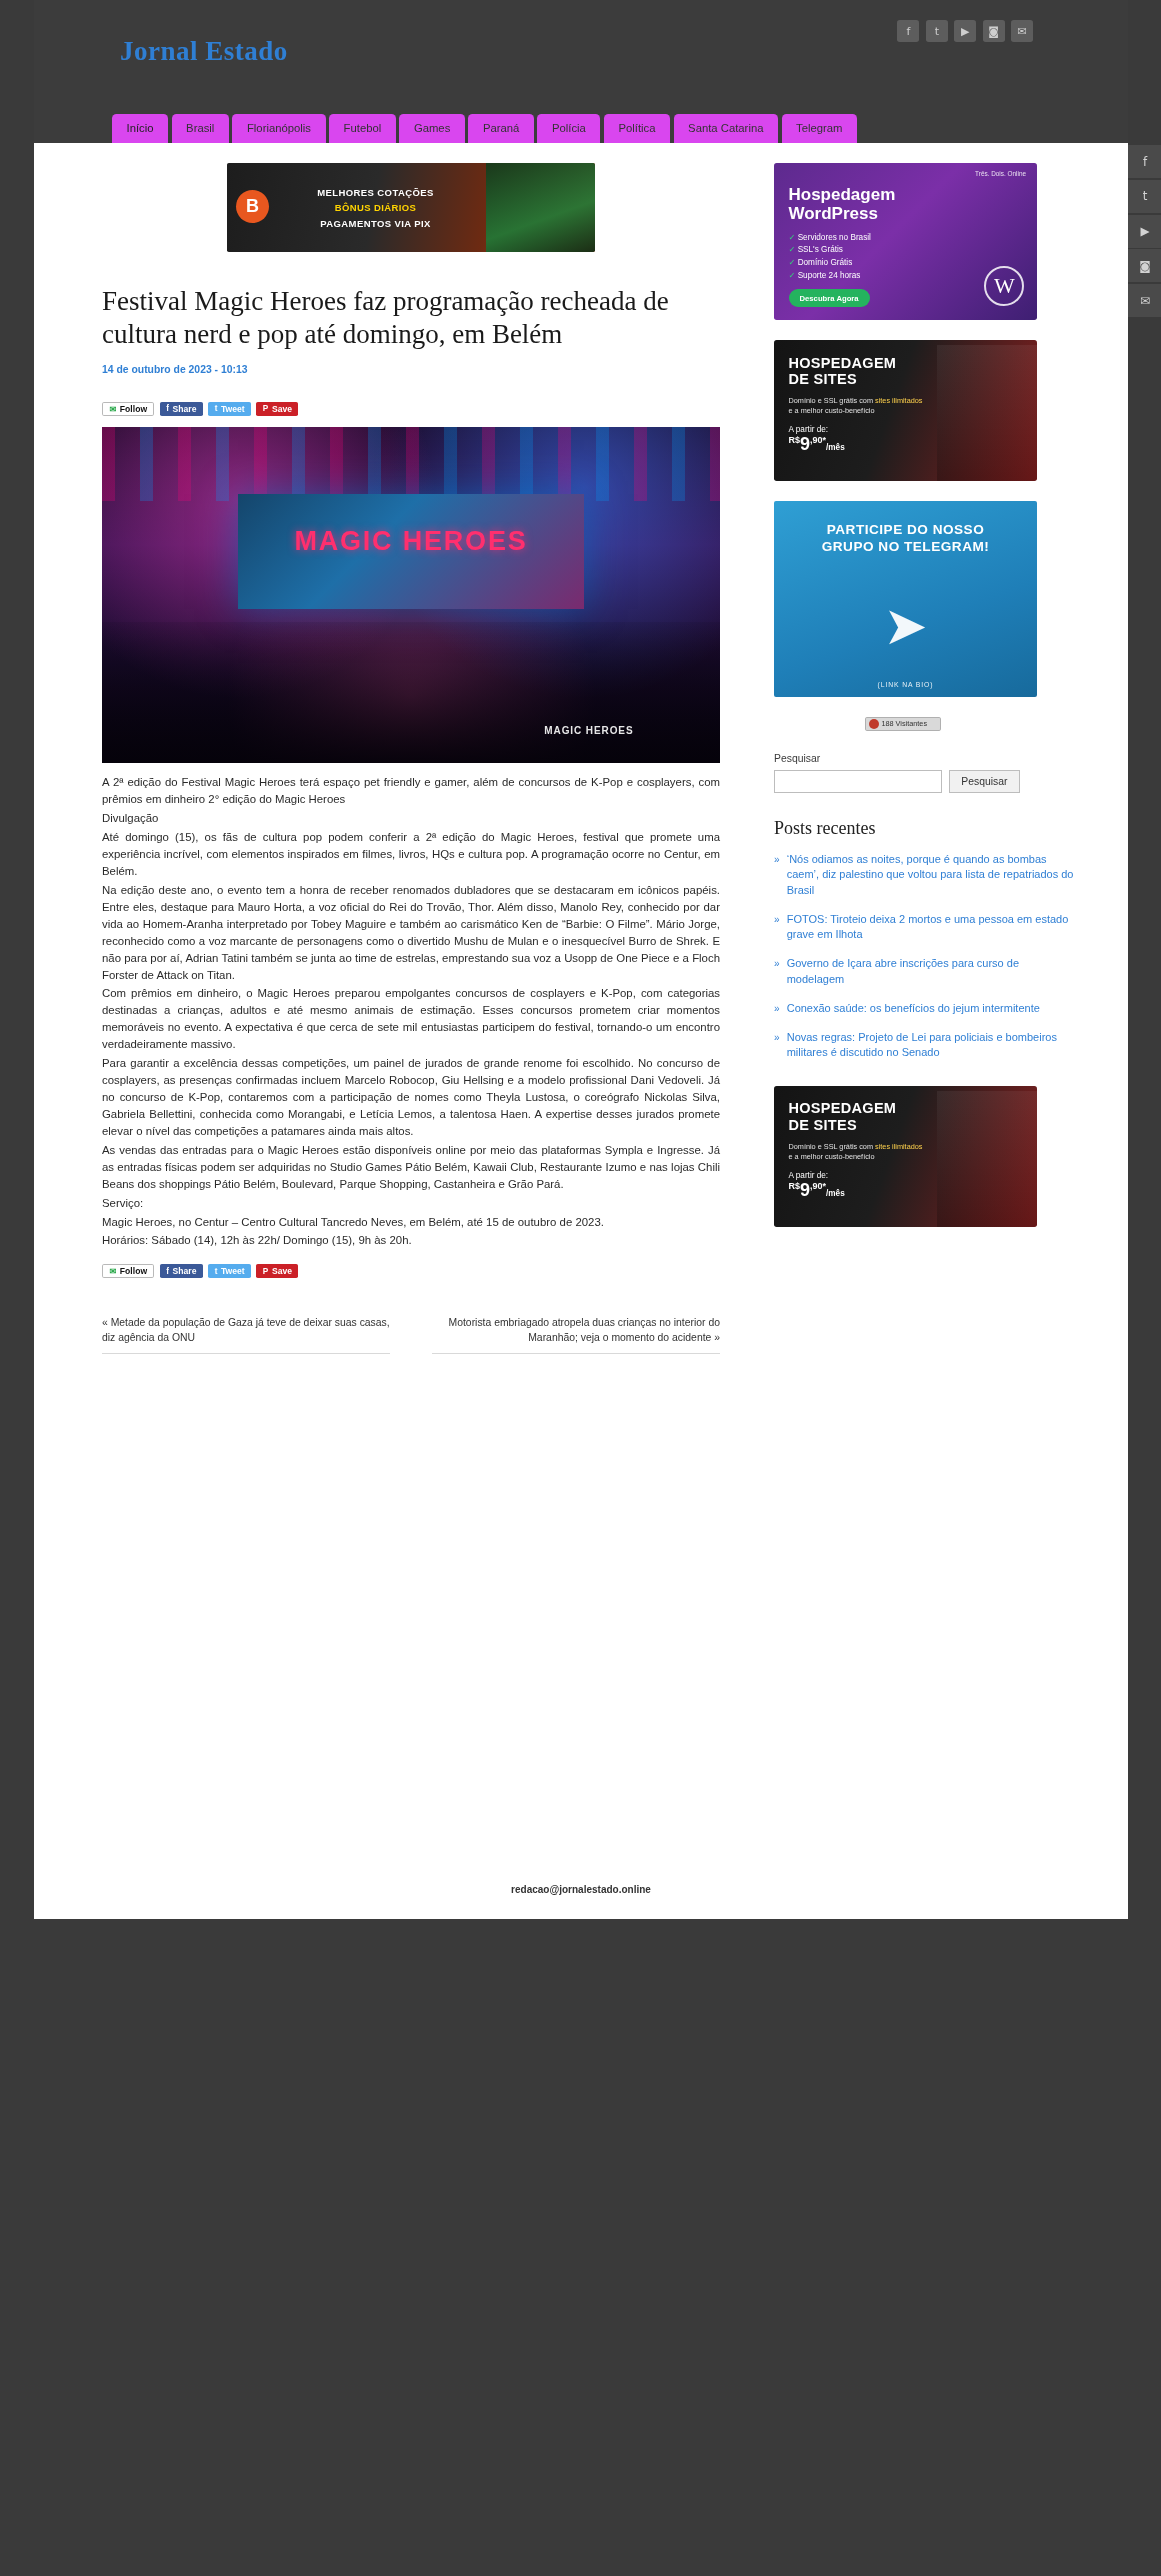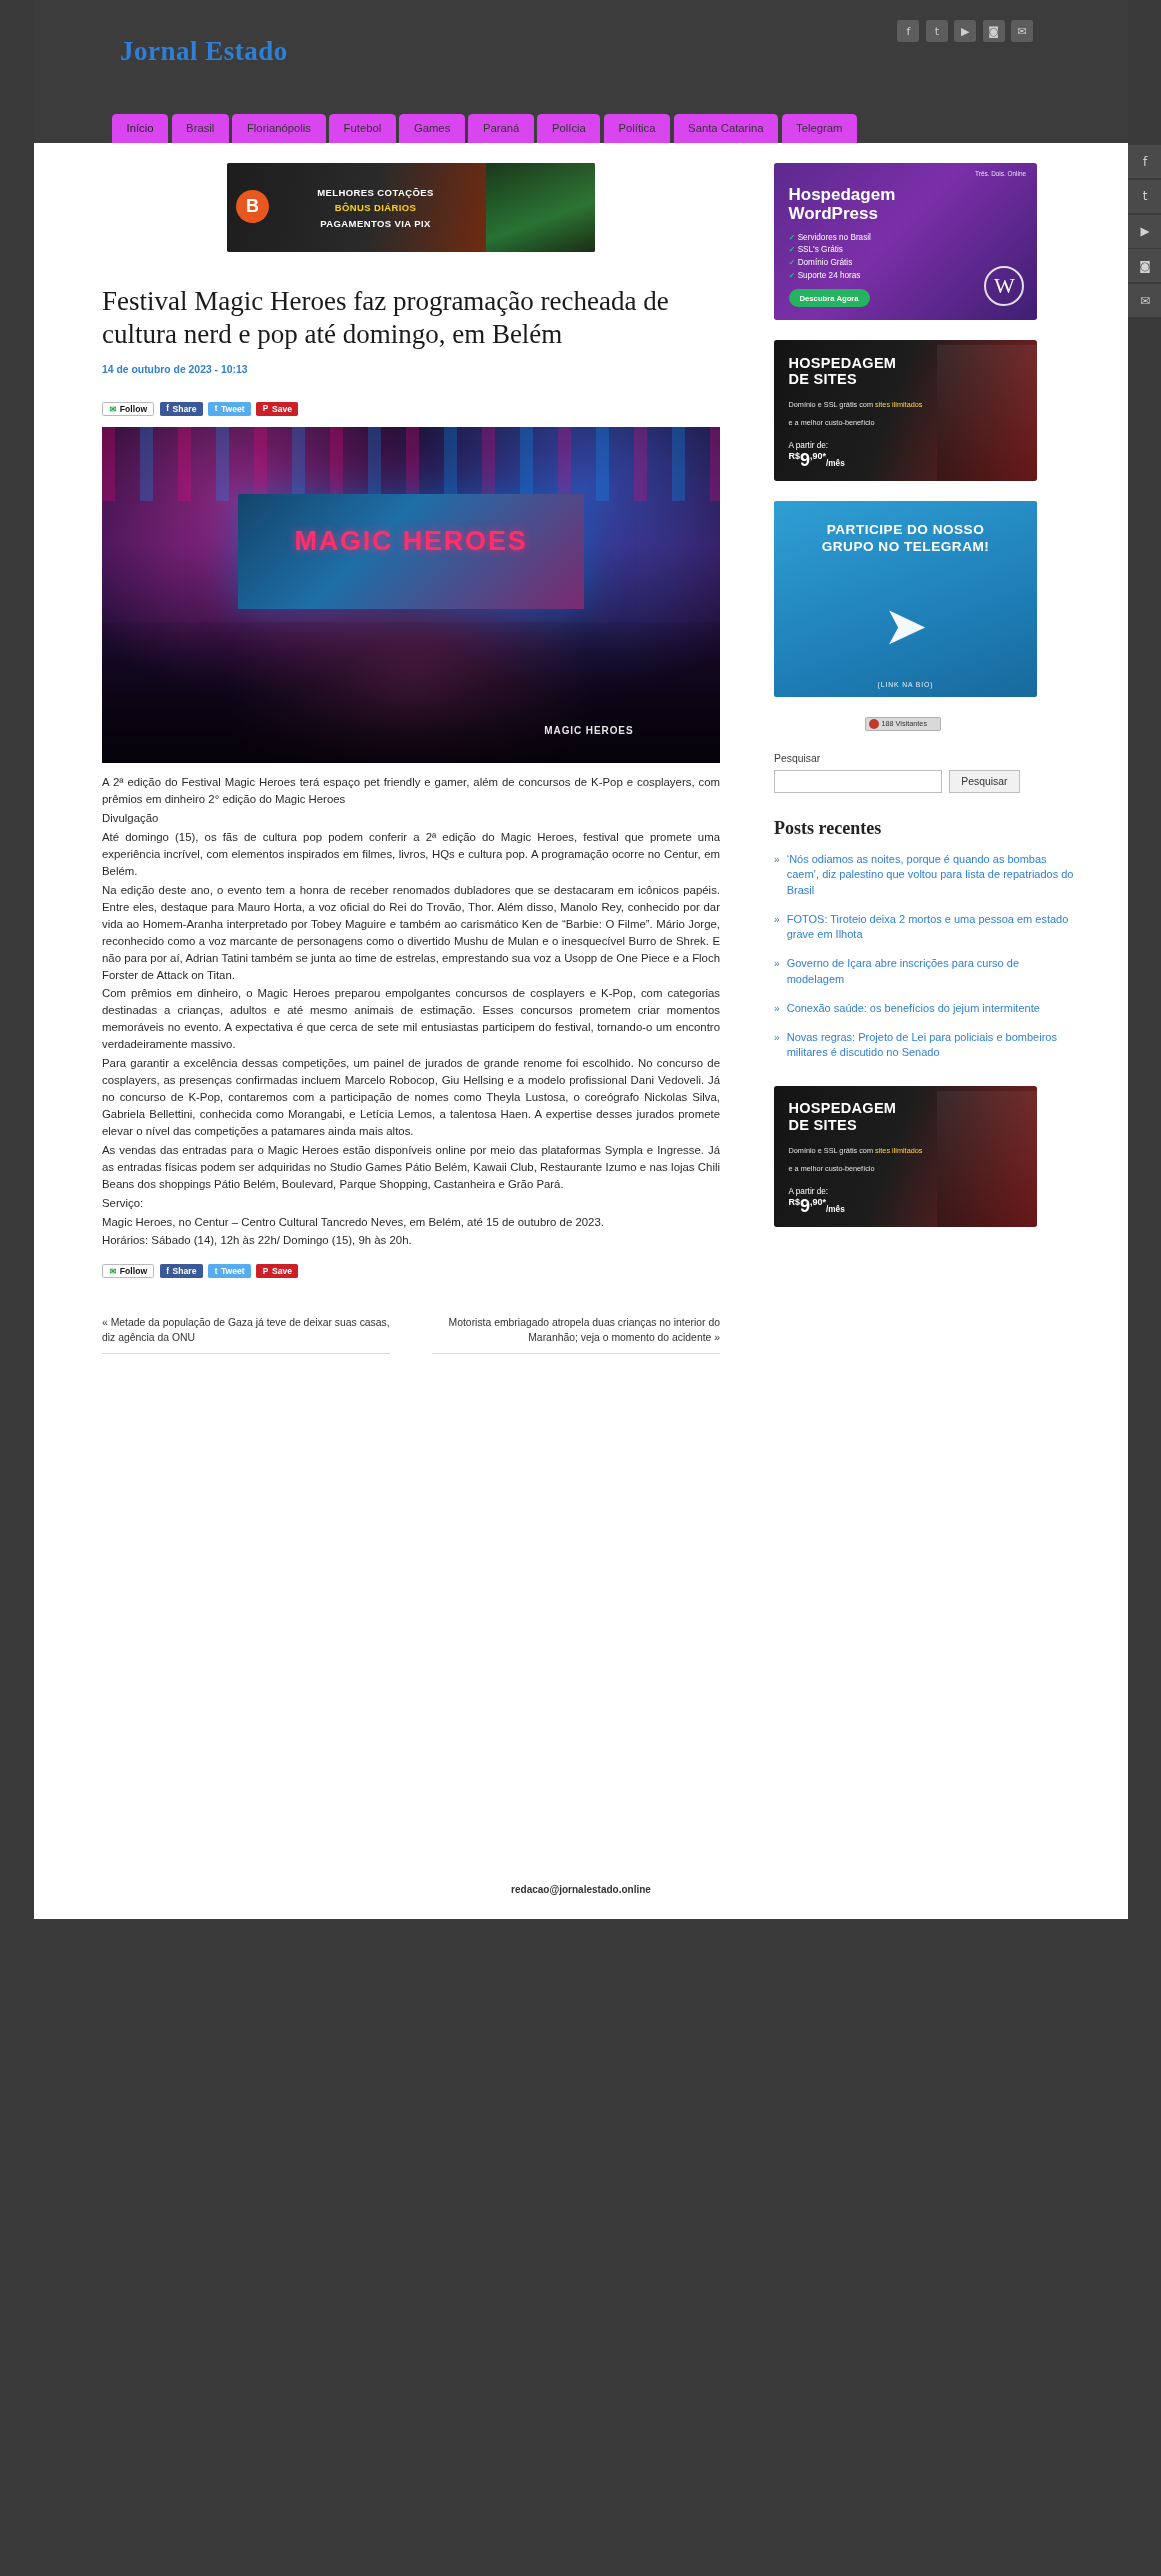--- a/index.html
+++ b/index.html
@@ -219,21 +219,21 @@
     display:flex;align-items:center;justify-content:center;font-size:22px;
     font-family:"Liberation Serif",serif;
   }
 
   .ad-host {
     width:263px; height:141px; border-radius:2.7px;
     background:linear-gradient(110deg,#141414 0%,#1d1d1d 45%,#8a1f1f 100%);
     position:relative; overflow:hidden; color:#fff; padding:14.5px;
   }
   .ad-host h3 { margin:0; font-size:14.5px; line-height:16.3px; font-weight:bold; letter-spacing:0.3px; }
-  .ad-host p { font-size:7.3px; line-height:18px; margin:9px 0 0 0; width:136px; color:#e2e2e2;}
+  .ad-host p { font-size:7.3px; line-height:10px; margin:9px 0 0 0; width:136px; color:#e2e2e2;}
   .ad-host .hl { color:#ffd24d; }
   .ad-host .price-lab { font-size:8.2px; margin-top:9px; }
   .ad-host .price { font-size:18px; font-weight:bold; }
   .ad-host .price sup { font-size:9px; }
   .ad-host .price .mo { font-size:8.2px; }
   .ad-host .person {
     position:absolute; right:0; bottom:0; width:100px; height:136px;
     background:linear-gradient(180deg,rgba(255,255,255,.06),rgba(0,0,0,.25));
   }
 
@@ -265,21 +265,21 @@
     padding:2.7px 5.4px; font-size:11px; font-family:"Liberation Sans",sans-serif;
   }
   .search-btn {
     height:23px; padding:0 11px; font-size:10.4px;
     background:#f1f1f1; border:0.9px solid #bdbdbd; color:#333; cursor:pointer;
     font-family:"Liberation Sans",sans-serif;
   }
 
   h2.side-title {
     font-family:"Liberation Serif", serif;
-    font-size:18px; color:#222; font-weight:bold;
+    font-size:18px; color:#222; font-weight:normal;
     margin:9px 0 12.7px 0;
   }
   ul.recent { list-style:none; margin:0; padding:0; }
   ul.recent li {
     position:relative; padding-left:12.7px; margin-bottom:13.6px;
     font-size:11px; line-height:15.4px; color:#2f7fd4; cursor:pointer;
   }
   ul.recent li:before {
     content:"»"; position:absolute; left:0; top:0; color:#2f7fd4; font-size:10px;
   }

